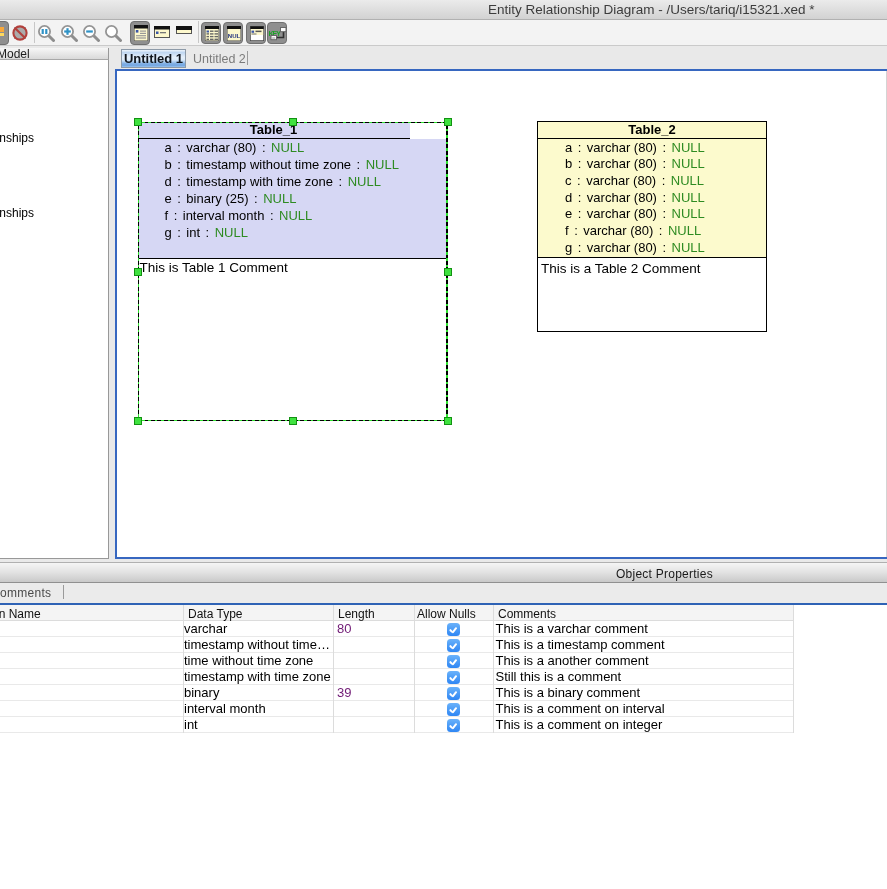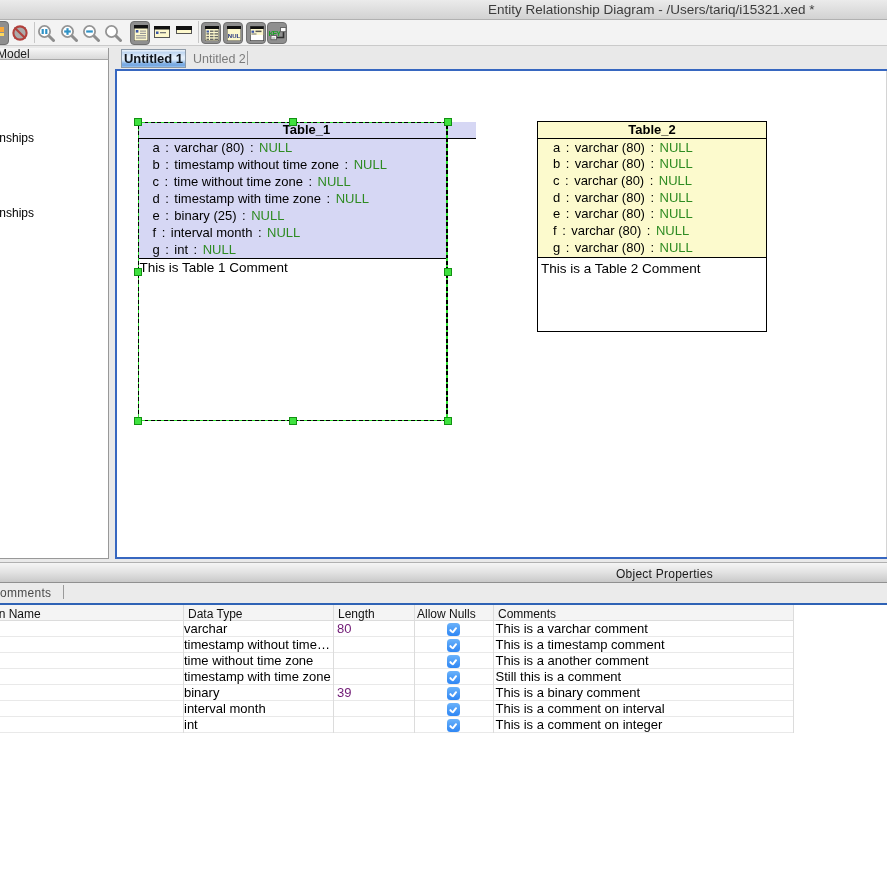--- a/index.html
+++ b/index.html
@@ -30,21 +30,21 @@
     border-right:1px solid #989898;border-bottom:1px solid #a8a8a8;box-sizing:border-box;}
   #lpHeader span{position:absolute;left:-3px;top:-1px;font-size:12px;color:#1c1c1c;}
   #lpBody{left:0;top:60px;width:109px;height:499px;background:#fff;
     border-right:1px solid #989898;border-bottom:1px solid #989898;box-sizing:border-box;}
   .treetxt{position:absolute;font-size:12px;color:#000;white-space:pre;}
   
   #canvas{left:115px;top:69px;width:776px;height:490px;background:#fff;
     border:2px solid #3767c0;box-sizing:border-box;}
   
   .dtable{position:absolute;box-sizing:border-box;}
-  .drow{white-space:pre;font-size:13px;color:#000;padding-left:15px;}
+  .drow{white-space:pre;font-size:13px;color:#000;padding-left:27px;}
   .dc{margin:0 5.5px;}
   .null{color:#2e8b22;}
   
   #objprops{left:0;top:562px;width:887px;height:21px;
     background:linear-gradient(#f5f5f5 0%,#e2e2e2 50%,#c9c9c9 100%);
     border-top:1px solid #b0b0b0;border-bottom:1px solid #909090;box-sizing:border-box;}
   #objprops span{position:absolute;left:616px;top:3.5px;font-size:12px;color:#1a1a1a;letter-spacing:.25px;}
   #ptabrow{left:0;top:583px;width:887px;height:20px;background:#ebebeb;}
   #ptabrow .txt{position:absolute;left:-9px;top:3px;font-size:12px;color:#4a4a4a;letter-spacing:.3px;}
   #ptabrow .div{position:absolute;left:63px;top:2px;width:1px;height:14px;background:#9a9a9a;}
@@ -193,25 +193,24 @@
     <div class="drow" style="height:16.857px;line-height:16.857px;">c<span class="dc">:</span>varchar (80)<span class="dc">:</span><span class="null">NULL</span></div>
     <div class="drow" style="height:16.857px;line-height:16.857px;">d<span class="dc">:</span>varchar (80)<span class="dc">:</span><span class="null">NULL</span></div>
     <div class="drow" style="height:16.857px;line-height:16.857px;">e<span class="dc">:</span>varchar (80)<span class="dc">:</span><span class="null">NULL</span></div>
     <div class="drow" style="height:16.857px;line-height:16.857px;">f<span class="dc">:</span>varchar (80)<span class="dc">:</span><span class="null">NULL</span></div>
     <div class="drow" style="height:16.857px;line-height:16.857px;">g<span class="dc">:</span>varchar (80)<span class="dc">:</span><span class="null">NULL</span></div>
   </div>
   <div style="position:absolute;left:3px;top:139px;font-size:13.5px;">This is a Table 2 Comment</div>
 </div>
 
 <div class="dtable" id="t1box" style="left:137.5px;top:122px;width:310px;height:299px;background:#fff;">
-  <div style="position:absolute;left:0;top:0;width:338px;height:17px;background:#d6d7f4;border-bottom:1px solid #000;box-sizing:border-box;text-align:center;font-size:13px;font-weight:bold;line-height:16px;">Table_1</div>
+  <div style="position:absolute;left:0;top:0;width:272px;height:17px;background:#d6d7f4;border-bottom:1px solid #000;box-sizing:border-box;text-align:center;font-size:13px;font-weight:bold;line-height:16px;">Table_1</div>
   <div style="position:absolute;left:0;top:17px;width:310px;height:120px;background:#d6d7f4;border-bottom:1px solid #000;box-sizing:border-box;">
     <div class="drow" style="height:17px;line-height:17.8px;">a<span class="dc">:</span>varchar (80)<span class="dc">:</span><span class="null">NULL</span></div>
     <div class="drow" style="height:17px;line-height:17px;">b<span class="dc">:</span>timestamp without time zone<span class="dc">:</span><span class="null">NULL</span></div>
-    <div class="drow" style="height:17px;line-height:17px;">c<span class="dc">:</span>time without time zone<span class="dc">:</span><span class="null">NULL</span></div>
     <div class="drow" style="height:17px;line-height:17px;">d<span class="dc">:</span>timestamp with time zone<span class="dc">:</span><span class="null">NULL</span></div>
     <div class="drow" style="height:17px;line-height:17px;">e<span class="dc">:</span>binary (25)<span class="dc">:</span><span class="null">NULL</span></div>
     <div class="drow" style="height:17px;line-height:17px;">f<span class="dc">:</span>interval month<span class="dc">:</span><span class="null">NULL</span></div>
     <div class="drow" style="height:17px;line-height:17px;">g<span class="dc">:</span>int<span class="dc">:</span><span class="null">NULL</span></div>
   </div>
   <div style="position:absolute;left:2px;top:138px;font-size:13.5px;">This is Table 1 Comment</div>
 
   <div style="position:absolute;left:0;top:0;width:310px;height:1.3px;background:repeating-linear-gradient(90deg,#000 0 4px,#2fe42f 4px 6.5px);"></div>
   <div style="position:absolute;left:0;bottom:0;width:310px;height:1.3px;background:repeating-linear-gradient(90deg,#000 0 4px,#2fe42f 4px 6.5px);"></div>
   <div style="position:absolute;left:0;top:0;width:1.3px;height:299px;background:repeating-linear-gradient(0deg,#000 0 4px,#2fe42f 4px 6.5px);"></div>

